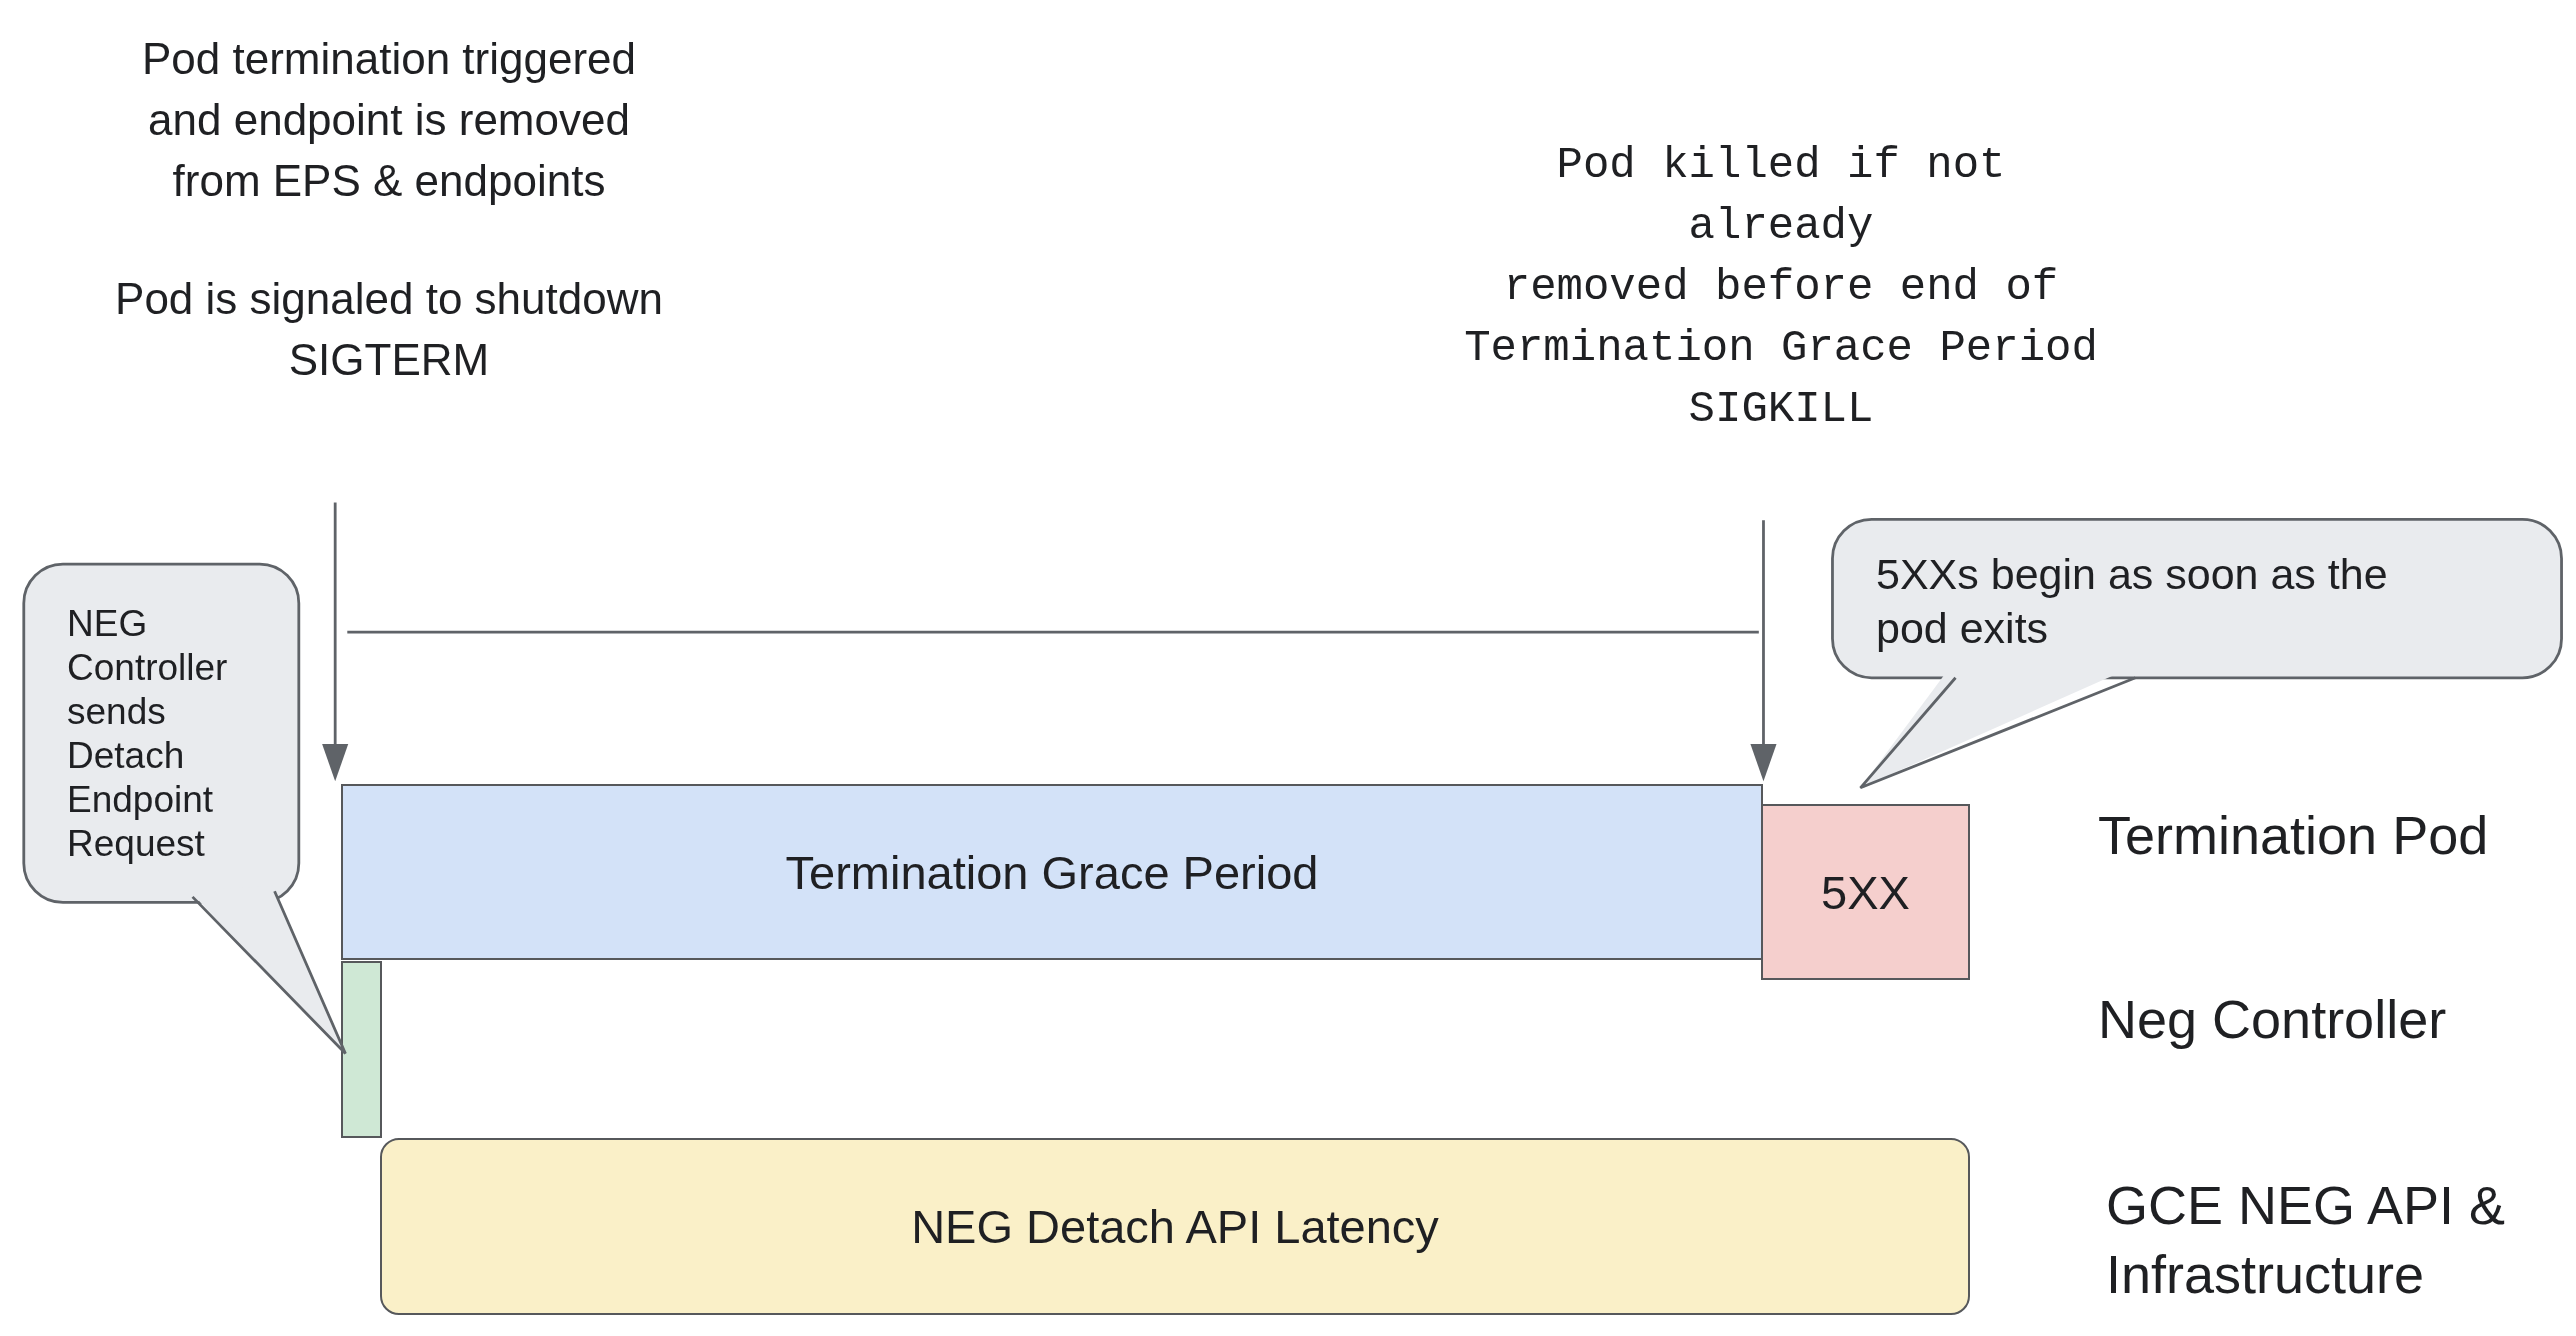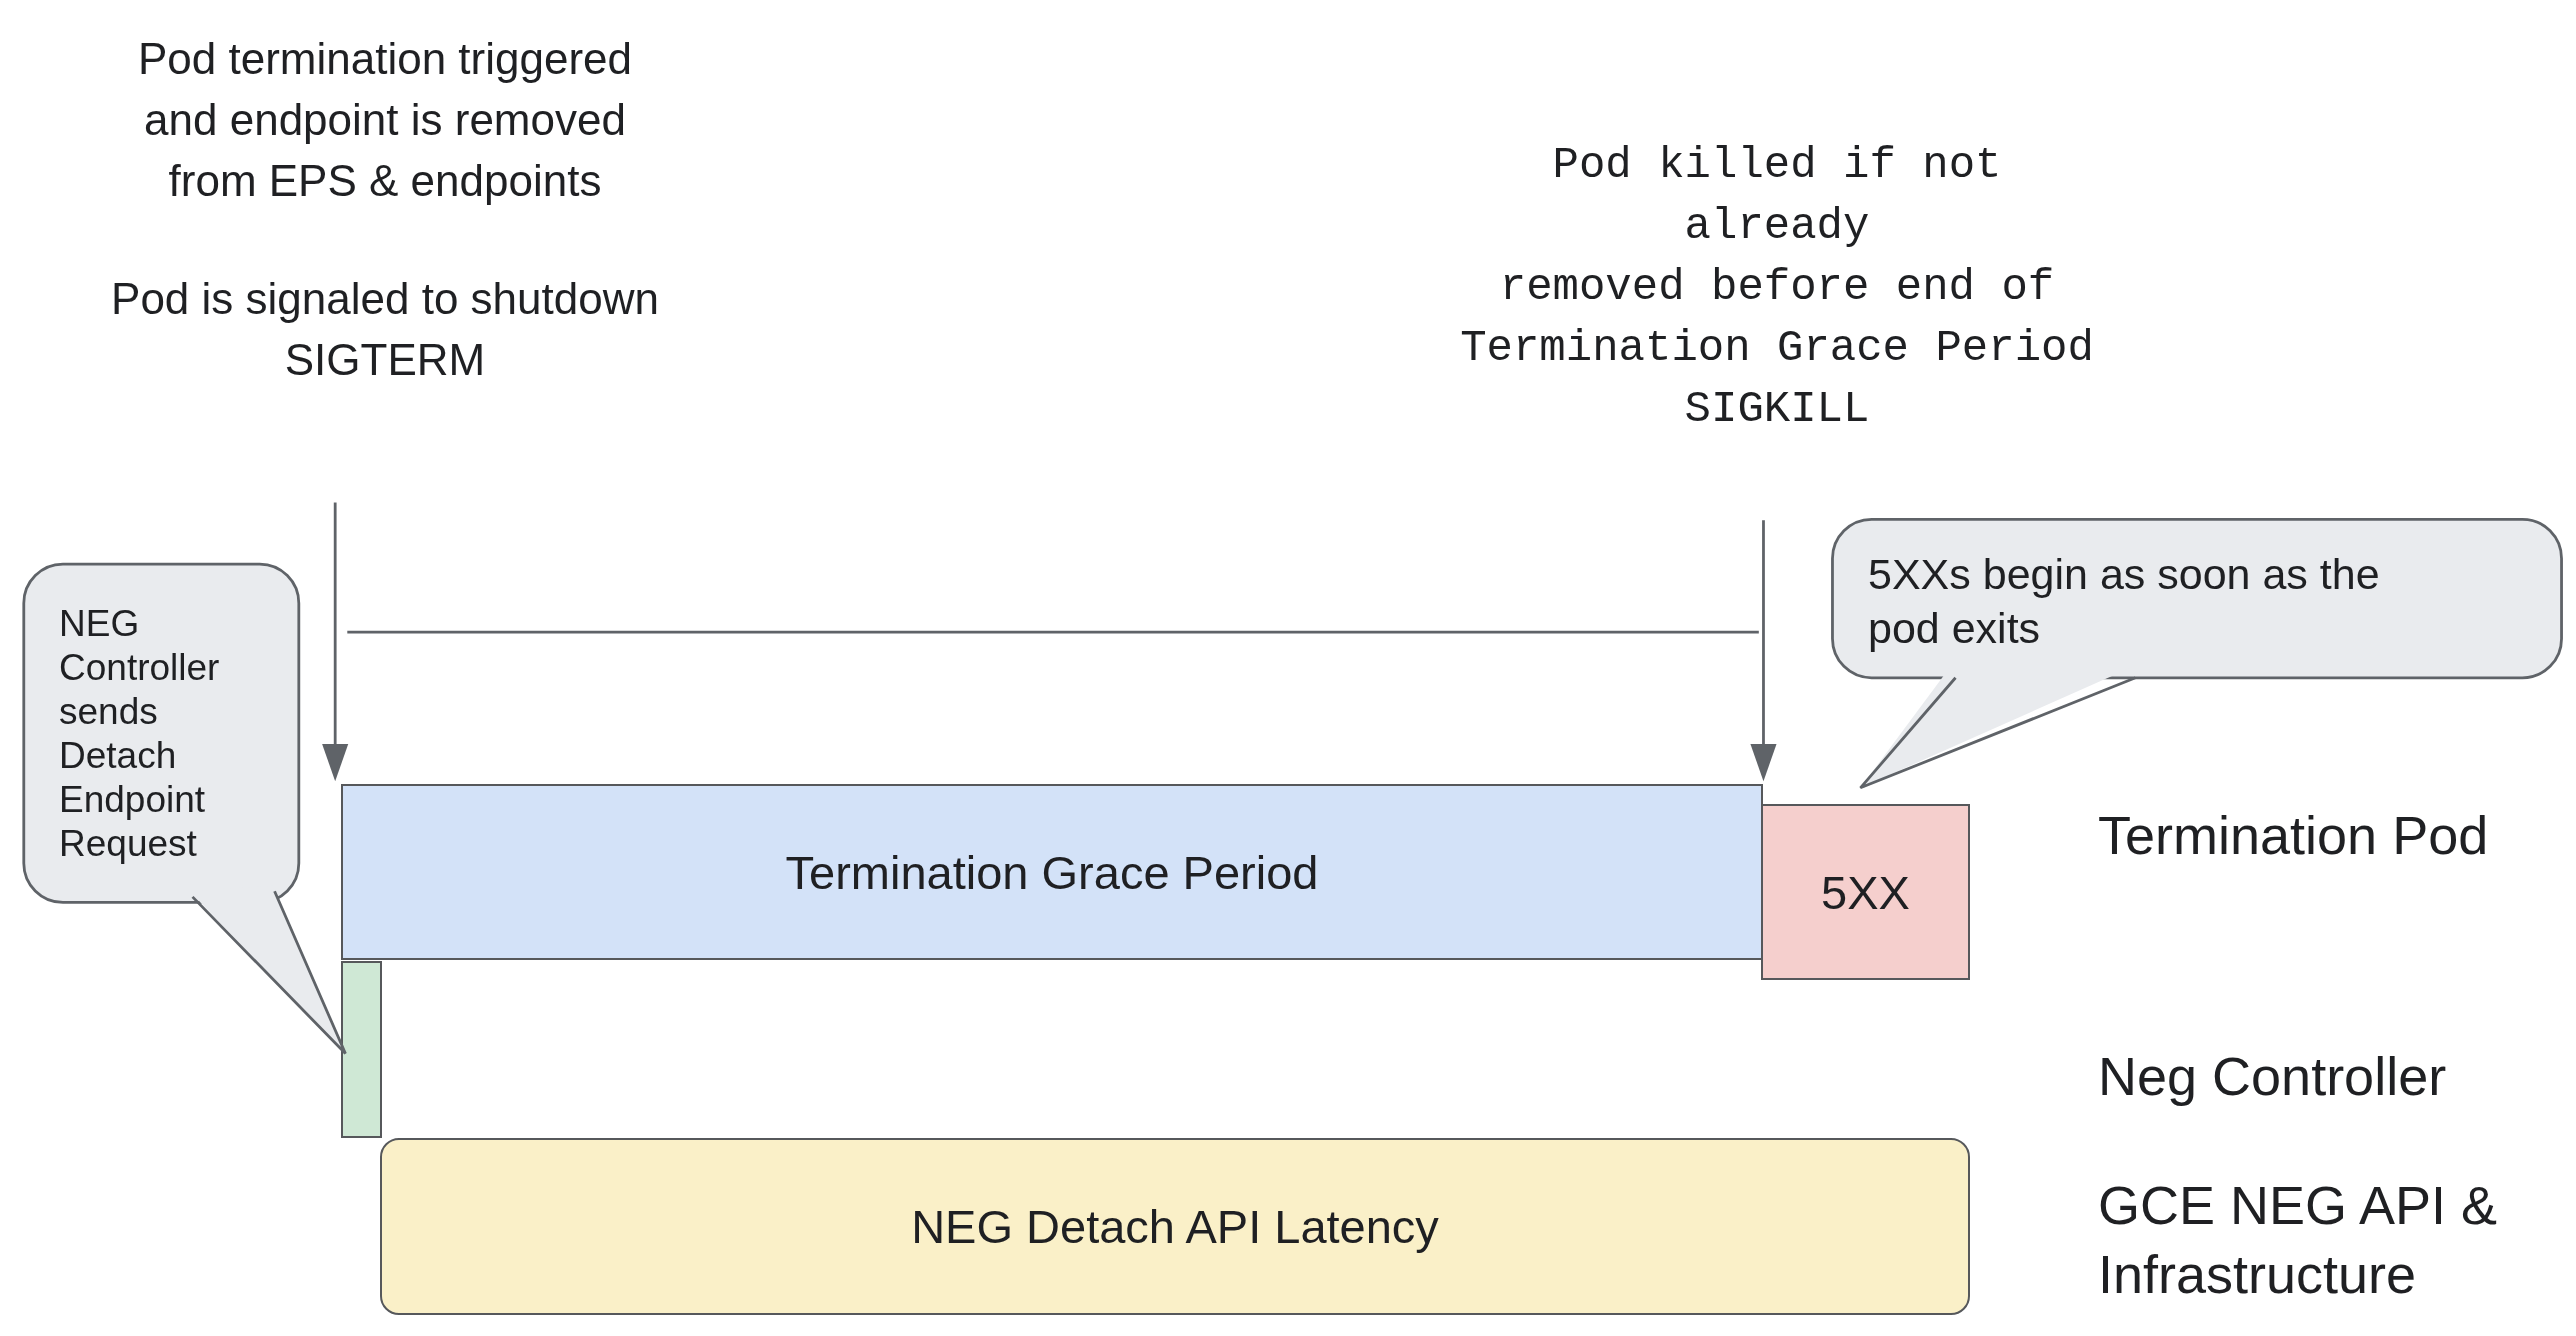--- a/index.html
+++ b/index.html
@@ -5,21 +5,21 @@
   html,body{margin:0;padding:0;background:#ffffff;}
   .canvas{
     position:relative;
     width:2576px;height:1336px;
     background:#ffffff;
     font-family:"Liberation Sans", sans-serif;
     color:#1f2023;
     overflow:hidden;
   }
   .canvas *{box-sizing:border-box;}
-  .ln{display:block;}
+  .ln{display:block;margin-left:8px;}
 
   
   .note{position:absolute;text-align:center;font-size:44px;line-height:61px;}
   .note-tl{left:63px;top:28px;width:644px;}
   .note-tl .para2{margin-top:57px;}
   .note-tr{left:1455px;top:135px;width:644px;font-family:Liberation Mono, monospace;}
 
   
   .period-label{position:absolute;left:634px;top:571px;width:847px;text-align:center;font-size:39px;line-height:45px;}
 
@@ -27,21 +27,21 @@
   .bar{position:absolute;display:flex;align-items:center;justify-content:center;
        border:2.8px solid #56585b;font-size:47px;}
   .bar-grace  {left:341px;top:784px;width:1422px;height:176px;background:#d3e2f8;}
   .bar-5xx    {left:1761px;top:784px;width:209px;height:176px;background:#f5cfcd;margin-top:20px;}
   .bar-detach {left:341px;top:961px;width:41px;height:177px;background:#cfe8d5;}
   .bar-latency{left:380px;top:1138px;width:1590px;height:177px;background:#faf0c8;border-radius:19px;}
 
   
   .row-label{position:absolute;left:2098px;font-size:54px;line-height:60px;white-space:nowrap;}
   .row-k8s {top:805px;}
-  .row-negc{top:1046px;text-align:center;}
+  .row-negc{top:989px;text-align:center;}
   .row-gce {top:1171px;line-height:69px;white-space:normal;}
 
   
   .callout-text{position:absolute;font-size:37px;line-height:44px;}
   .callout-left-text {left:59px;top:602px;}
   .callout-right-text{left:1868px;top:547px;font-size:43px;line-height:54px;}
 
   svg.overlay{position:absolute;left:0;top:0;}
 </style>
 </head>

